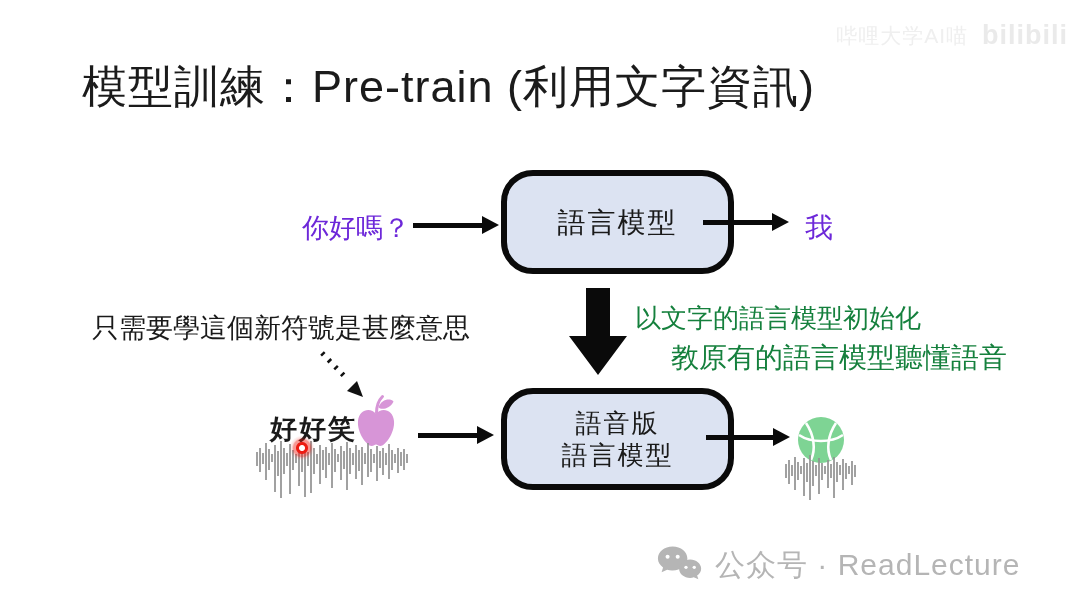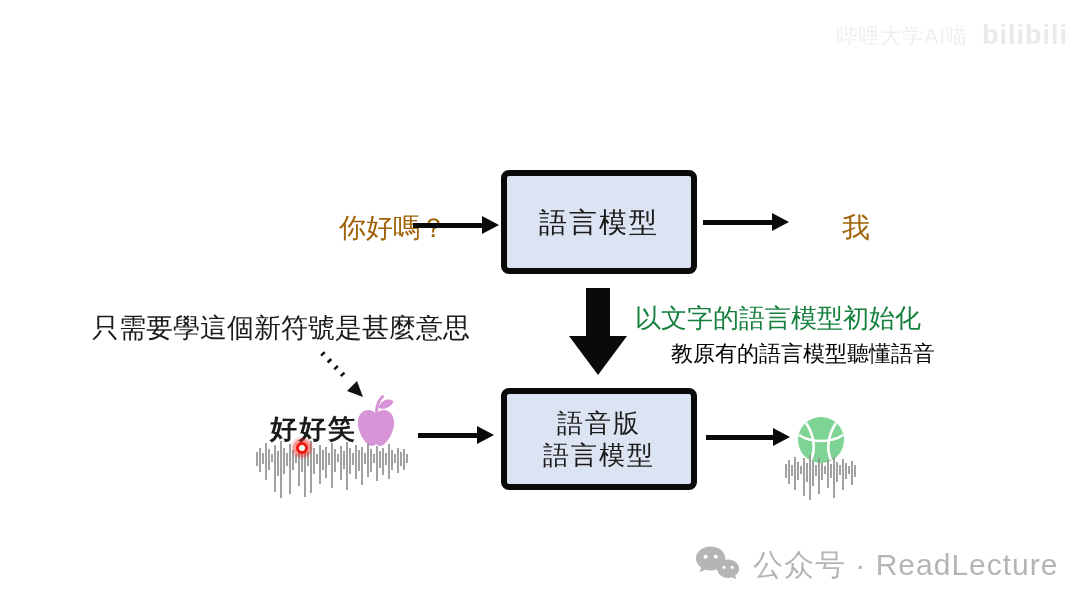--- a/index.html
+++ b/index.html
@@ -11,57 +11,58 @@
 
   
   .title{left:82px;top:57px;font-size:45px;letter-spacing:1px;color:#1b1b1b;white-space:nowrap;}
 
   
   .wm-top{right:12px;top:20px;display:flex;align-items:center;gap:14px;white-space:nowrap;}
   .wm-top .user{font-size:21px;color:#efefef;letter-spacing:1px;}
   .wm-top .logo{font-size:27px;font-weight:700;color:#eaeaea;letter-spacing:1px;}
 
   
-  .ftext{font-size:27px;color:#a16207;white-space:nowrap;margin-left:37px;}
+  .ftext{font-size:27px;color:#6d28d9;white-space:nowrap;}
 
   
   .mbox{
-    width:196px;height:104px;background:#dce3f2;border:6px solid #0a0a0a;border-radius:8px;
+    width:233px;height:104px;background:#dce3f2;border:6px solid #0a0a0a;border-radius:32px;
     box-sizing:border-box;display:flex;flex-direction:column;align-items:center;justify-content:center;
   }
   .mbox .lbl{font-size:28px;letter-spacing:2px;color:#1a1a1a;line-height:1.25;}
   .mbox2{height:102px;text-align:center;}
   .mbox2 .lbl{font-size:26px;}
 
   
   .harrow{display:flex;align-items:center;}
   .harrow .shaft{height:5px;background:#0a0a0a;flex:1;}
   .harrow .head{width:0;height:0;border-left:17px solid #0a0a0a;border-top:9px solid transparent;border-bottom:9px solid transparent;}
 
   .note-init{left:635px;top:301px;font-size:26px;color:#15803d;white-space:nowrap;}
-  .note-teach{left:671px;top:339px;font-size:22px;color:#000000;white-space:nowrap;}
+  .note-teach{left:671px;top:339px;font-size:28px;color:#15803d;white-space:nowrap;}
   .annotation{left:92px;top:310px;font-size:27px;white-space:nowrap;}
   .mode-label{left:112px;top:413px;font-size:26px;}
   .mixed-text{left:270px;top:411px;font-size:27px;letter-spacing:2px;font-weight:bold;}
 
   
   .laser{
     left:289px;top:435px;width:26px;height:26px;border-radius:50%;
     background:radial-gradient(circle,#ffffff 0 2.5px,#ed1b12 3.5px 5.5px,rgba(237,27,18,0.45) 6.5px 8.5px,rgba(237,27,18,0.14) 10px,rgba(237,27,18,0) 12.5px);
   }
 
   
-  .wm-bottom{left:695px;top:544px;display:flex;align-items:center;gap:12px;}
+  .wm-bottom{left:657px;top:544px;display:flex;align-items:center;gap:12px;}
   .wm-bottom .txt{font-size:30px;color:#b5b5b5;letter-spacing:1px;white-space:nowrap;}
 </style>
 </head>
 <body>
 
 <div class="stage">
 
+  <div class="abs title">模型訓練：Pre-train (利用文字資訊)</div>
 
   <div class="abs wm-top">
     <span class="user">哔哩大学AI喵</span>
     <span class="logo">bilibili</span>
   </div>
 
   <div class="abs ftext" style="left:302px;top:210px;">你好嗎？</div>
 
   <div class="abs harrow" style="left:413px;top:216px;width:86px;">
     <div class="shaft"></div>

